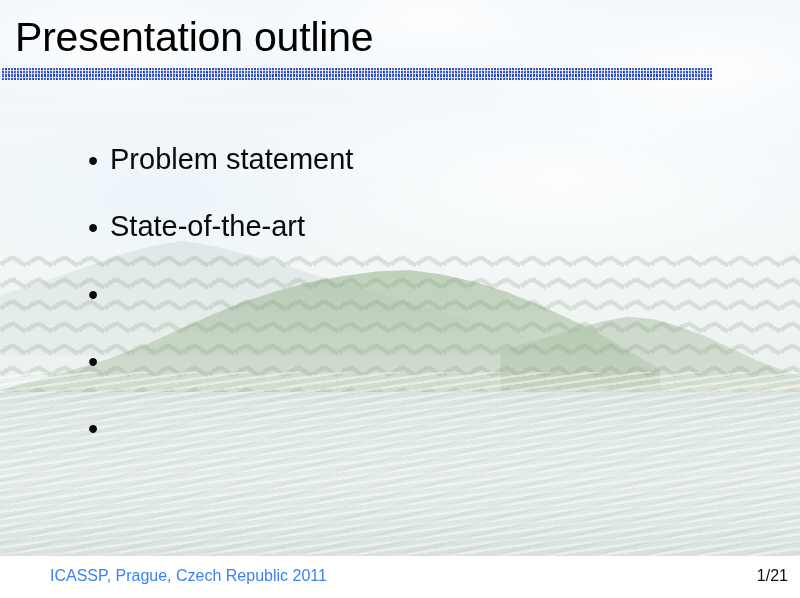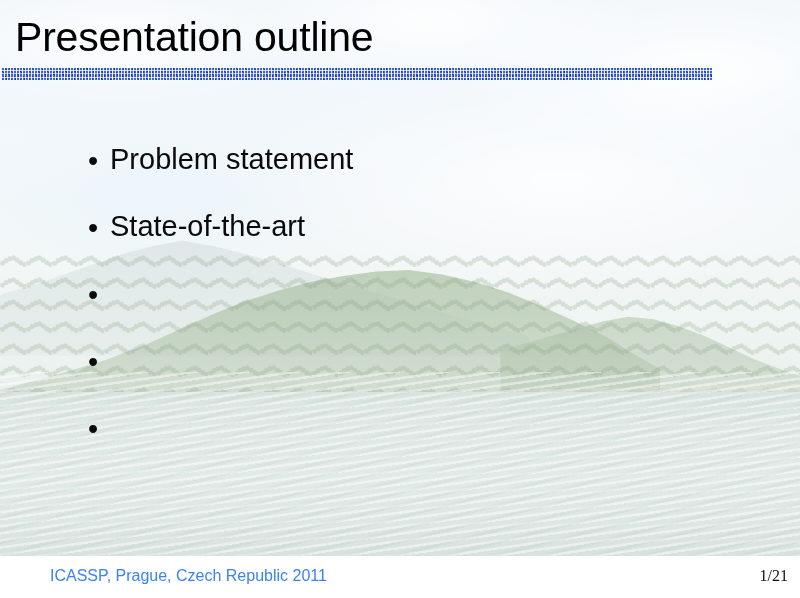--- a/index.html
+++ b/index.html
@@ -266,21 +266,20 @@
     margin-left: 42px;
   }
   .footer-right {
     position: absolute;
     right: 12px;
     top: 566px;
     font-size: 16px;
     line-height: 20px;
     color: #111111;
     white-space: nowrap;
-    font-family: Liberation Serif, serif;
   }
 </style>
 </head>
 <body>
 
 <div id="slide">
 
   <div class="photo">
     <div class="clouds"></div>
     <div class="ridge-far"></div>

